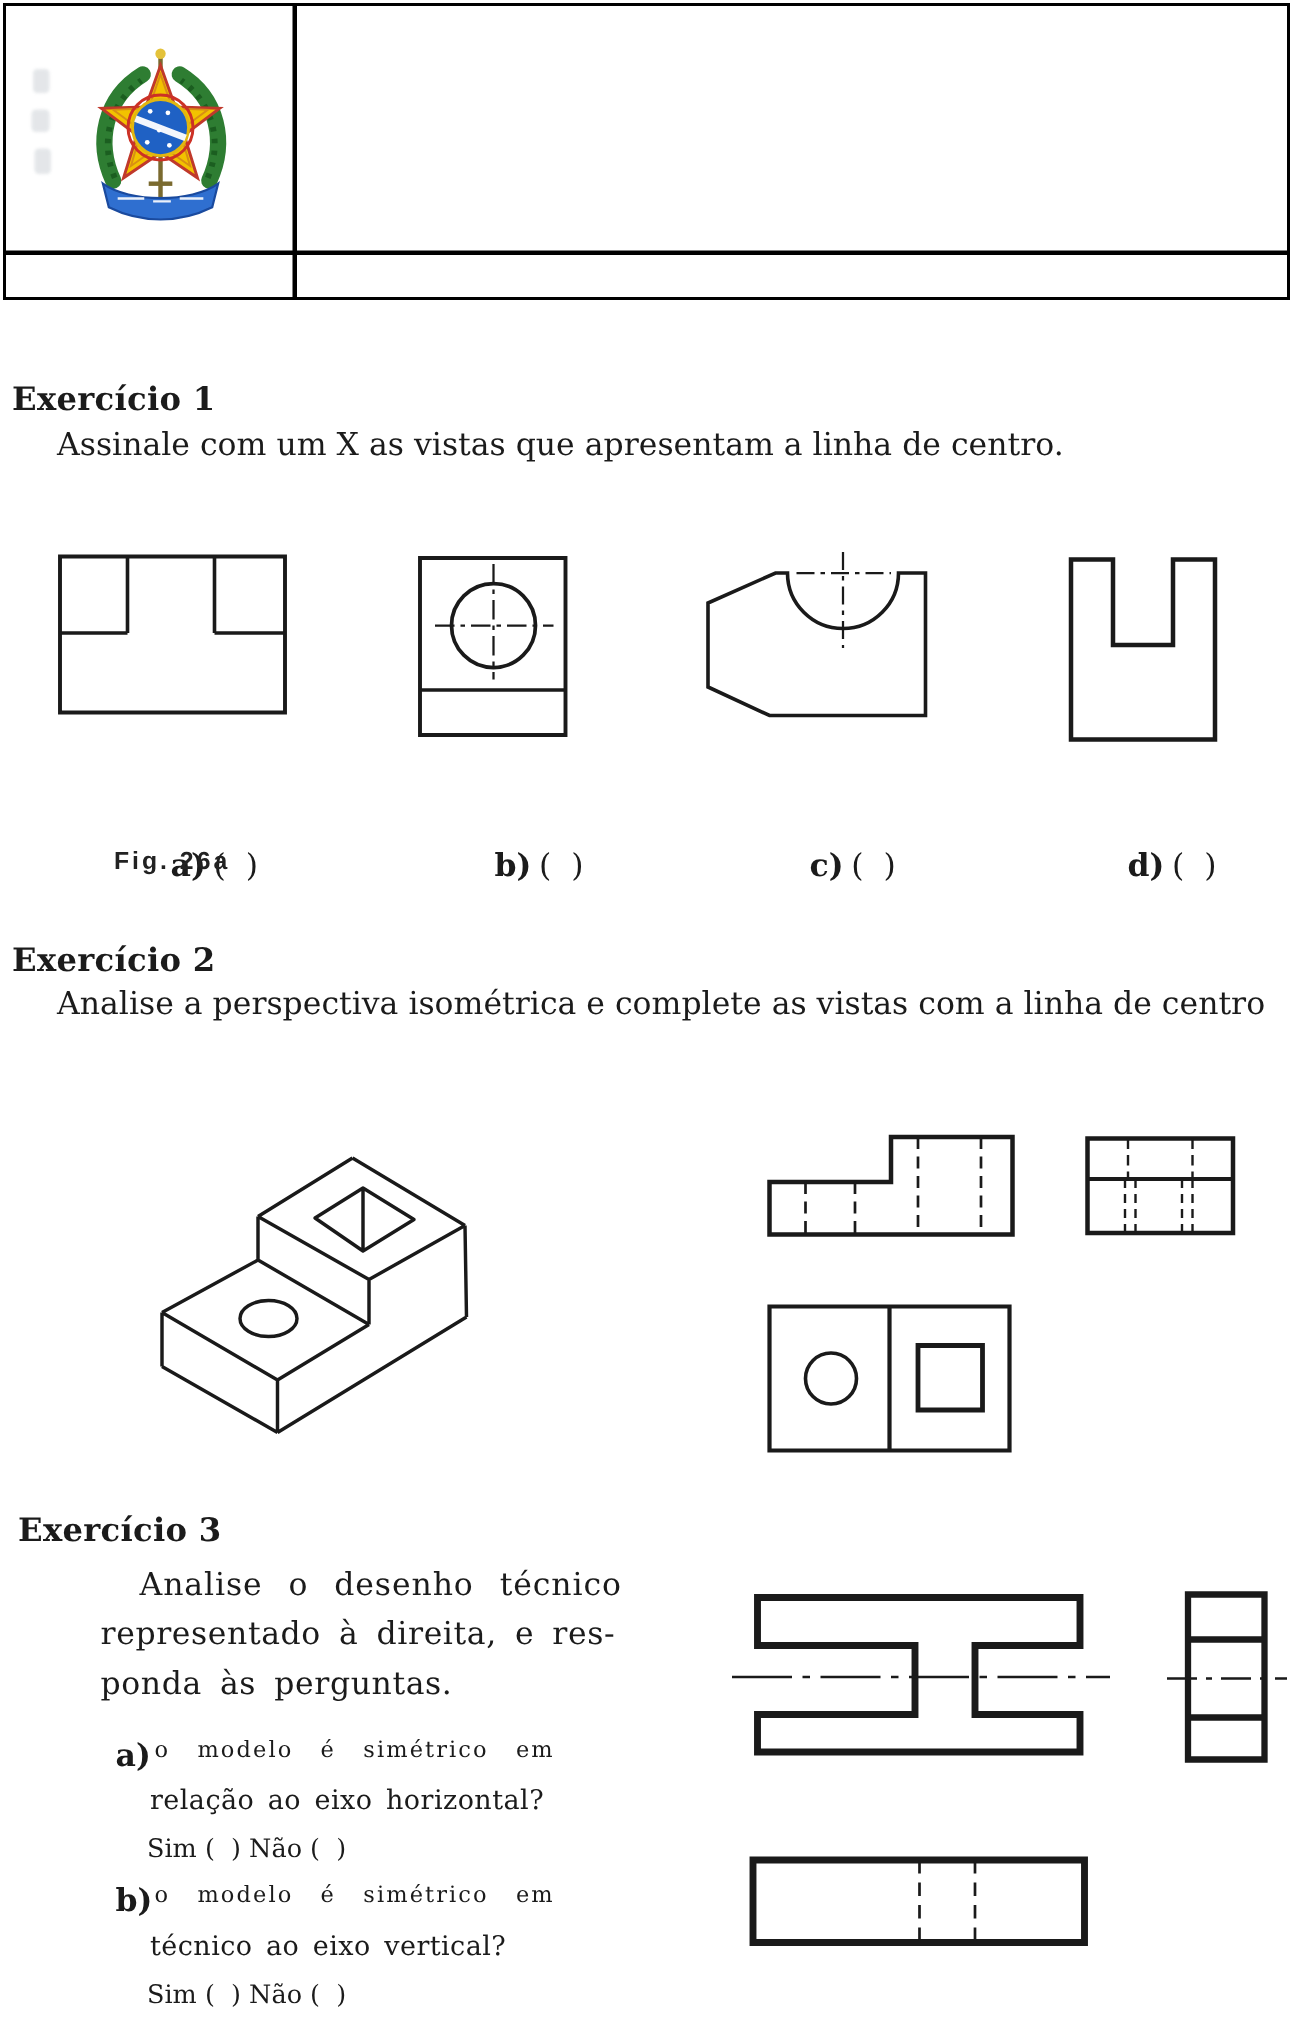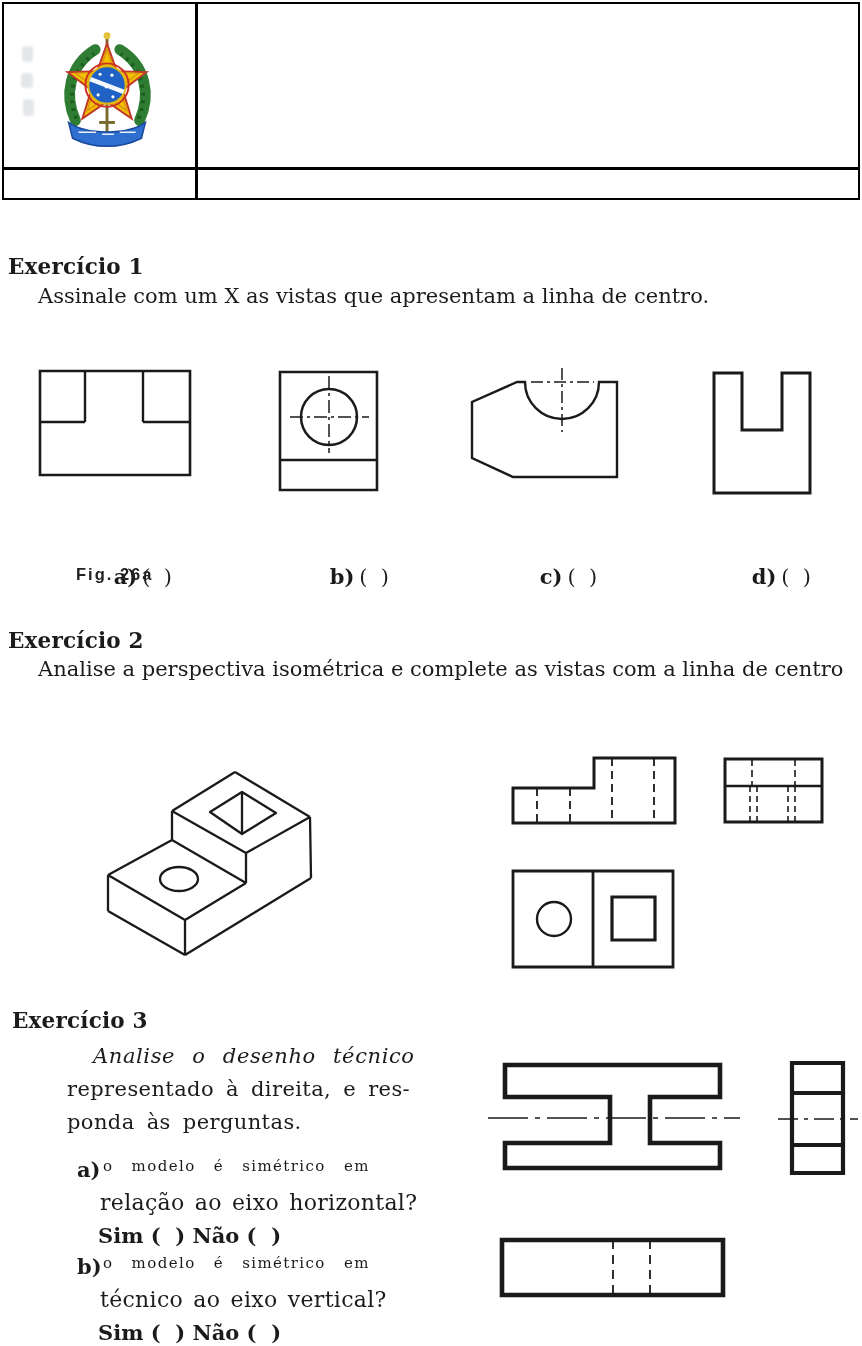--- a/index.html
+++ b/index.html
@@ -11,22 +11,22 @@
   .htable .colline{position:absolute;left:191px;top:0;bottom:0;width:2.5px;background:#000;}
   .htable .rowline{position:absolute;left:0;right:0;top:163px;height:2.5px;background:#000;}
   .artifact{background:#c4cad0;opacity:.45;border-radius:3px;filter:blur(1px);}
   
   .h-ex{font-weight:700;font-size:21.5px;letter-spacing:.2px;}
   .body-line{font-size:21px;}
   .ex3-line1{font-size:21px;letter-spacing:.6px;word-spacing:10px;}
   .ex3-line{font-size:21px;letter-spacing:.4px;word-spacing:5px;}
   .q-label{font-weight:700;font-size:21px;}
   .q-first{font-size:15px;letter-spacing:1.4px;word-spacing:12px;}
-  .q-cont{font-size:22px;letter-spacing:.3px;word-spacing:3px;}
-  .q-sim{font-size:21px;white-space:pre;font-weight:bold;}
+  .q-cont{font-size:18px;letter-spacing:.3px;word-spacing:3px;}
+  .q-sim{font-size:17px;white-space:pre;}
   .opt{font-size:21px;white-space:pre;}
   .opt .lbl{font-weight:700;}
   .opt .ans{margin-left:5px;}
   .figcap{font-family:"Liberation Sans","DejaVu Sans",sans-serif;font-weight:700;
           font-size:16.5px;letter-spacing:2px;color:#222;}
   svg{display:block;overflow:visible;}
   .ln{stroke:#1a1a1a;fill:none;}
 </style>
 </head>
 <body>
@@ -134,21 +134,21 @@
     <path class="ln" stroke-width="1.6" stroke-dasharray="6 4" d="M30,34 V70 M37,34 V70 M68,34 V70 M75,34 V70"></path>
   </svg>
 
   <svg class="abs" style="left:508px;top:866px;" width="175" height="107">
     <path class="ln" stroke-width="2.8" d="M5,5 H165 V101 H5 Z M85,5 V101"></path>
     <circle class="ln" stroke-width="2.4" cx="46" cy="53" r="17"></circle>
     <path class="ln" stroke-width="3.2" d="M104,31 H147 V74 H104 Z"></path>
   </svg>
 
   <div class="abs h-ex" style="left:12px;top:1008px;">Exercício 3</div>
-  <div class="abs ex3-line1" style="left:93px;top:1044px;font-style:italic;">Analise o desenho técnico</div>
+  <div class="abs ex3-line1" style="left:93px;top:1044px;">Analise o desenho técnico</div>
   <div class="abs ex3-line" style="left:67px;top:1110px;">ponda às perguntas.</div>
   <div class="abs ex3-line" style="left:67px;top:1077px;">representado à direita, e res-</div>
 
   <div class="abs q-label" style="left:77px;top:1157px;">a)</div>
   <div class="abs q-first" style="left:103px;top:1157px;">o modelo é simétrico em</div>
   <div class="abs q-cont" style="left:100px;top:1190px;">relação ao eixo horizontal?</div>
   <div class="abs q-sim" style="left:98px;top:1223px;">Sim (  ) Não (  )</div>
 
   <div class="abs q-label" style="left:77px;top:1254px;">b)</div>
   <div class="abs q-first" style="left:103px;top:1254px;">o modelo é simétrico em</div>

